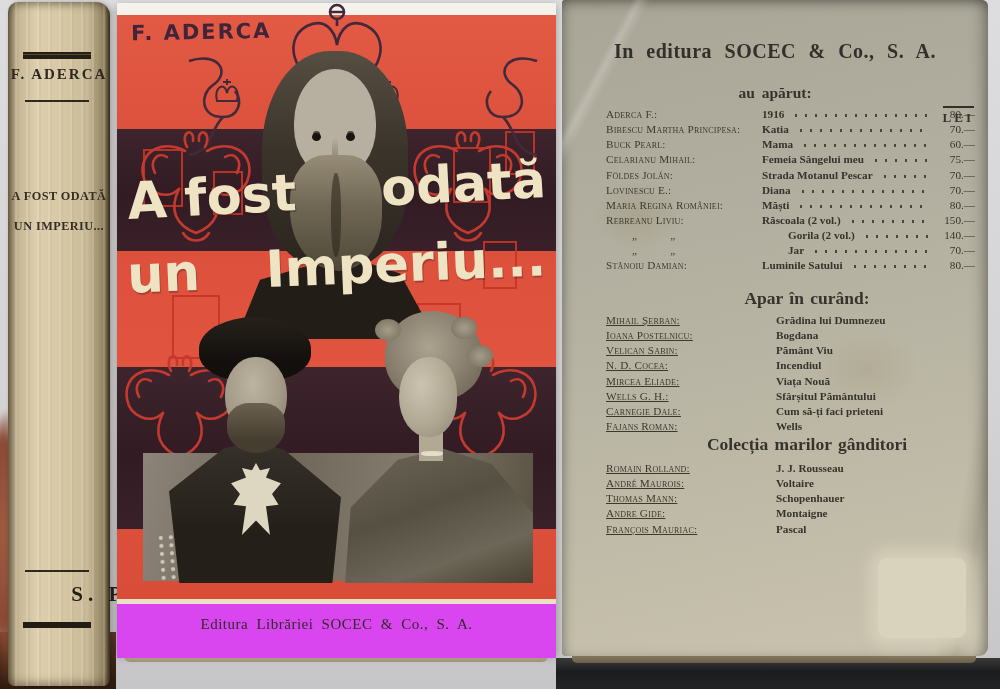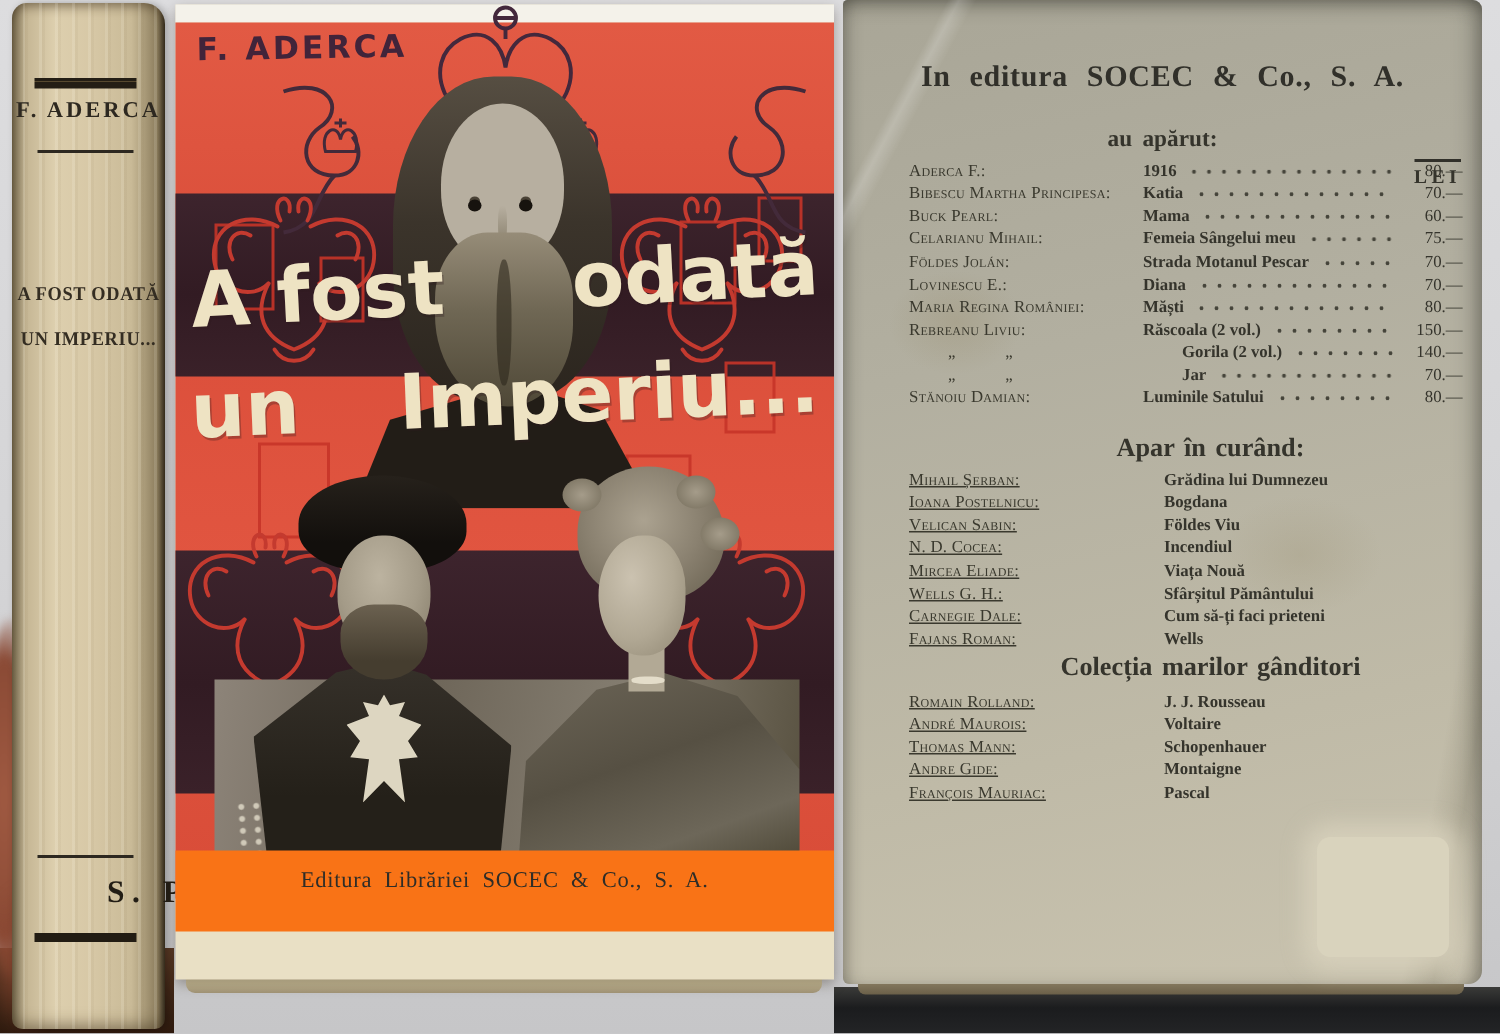--- a/index.html
+++ b/index.html
@@ -45,21 +45,21 @@
   .f-band{left:0;width:439px;background:linear-gradient(180deg,#3d242d 0%,#321b23 55%,#3a2129 100%);}
   .f-bandA{top:126px;height:122px;}
   .f-bandB{top:364px;height:162px;}
   .redrect{border:2px solid rgba(198,52,40,.9);}
   .f-title{left:10px;width:419px;display:flex;justify-content:space-between;
     font-family:"DejaVu Sans",sans-serif;font-weight:bold;font-size:51px;line-height:1;
     color:#eee3c3;text-shadow:1px 2px 0 rgba(45,25,30,.3);transform:rotate(-3deg);z-index:6;}
   .f-title2{transform:rotate(-2.4deg);}
   .f-author{left:14px;top:17px;font-family:"DejaVu Sans",sans-serif;font-weight:bold;
     font-size:21px;letter-spacing:2px;color:#41243a;transform:rotate(-1deg);z-index:6;}
-  .f-pubstrip{left:0;top:564px;width:439px;height:54px;background:#f97316;z-index:6;}
+  .f-pubstrip{left:0;top:601px;width:439px;height:54px;background:#d946ef;z-index:6;}
   .f-publisher{width:100%;text-align:center;margin-top:12px;font-size:15px;color:#2e2d28;
     word-spacing:4px;letter-spacing:.5px;}
 
   
   .rasputin{left:133px;top:40px;width:172px;height:292px;z-index:5;}
   .ras-hair{left:12px;top:8px;width:146px;height:216px;border-radius:46% 46% 40% 40%;
     background:linear-gradient(180deg,#564e42 0%,#3b342b 45%,#2b251e 100%);}
   .ras-face{left:44px;top:26px;width:82px;height:108px;border-radius:50% 50% 46% 46%;
     background:radial-gradient(ellipse at 50% 32%,#d2cabа 0%,#ccc4b2 30%,#a59c8a 75%,#8a8270 100%);
     background-color:#b7afa0;}
@@ -351,21 +351,21 @@
       <div class="b-row">
         <span class="b-author">Mihail Șerban:</span>
         <span class="b-title">Grădina lui Dumnezeu</span>
       </div>
       <div class="b-row">
         <span class="b-author">Ioana Postelnicu:</span>
         <span class="b-title">Bogdana</span>
       </div>
       <div class="b-row">
         <span class="b-author">Velican Sabin:</span>
-        <span class="b-title">Földes Viu</span>
+        <span class="b-title">Pământ Viu</span>
       </div>
       <div class="b-row">
         <span class="b-author">N. D. Cocea:</span>
         <span class="b-title">Incendiul</span>
       </div>
       <div class="b-row">
         <span class="b-author">Mircea Eliade:</span>
         <span class="b-title">Viața Nouă</span>
       </div>
       <div class="b-row">

